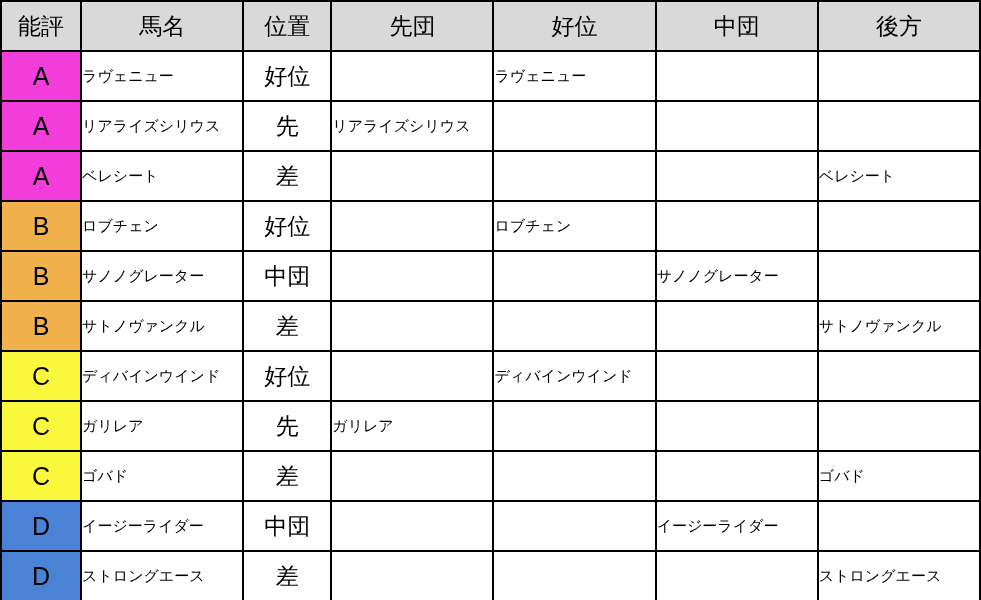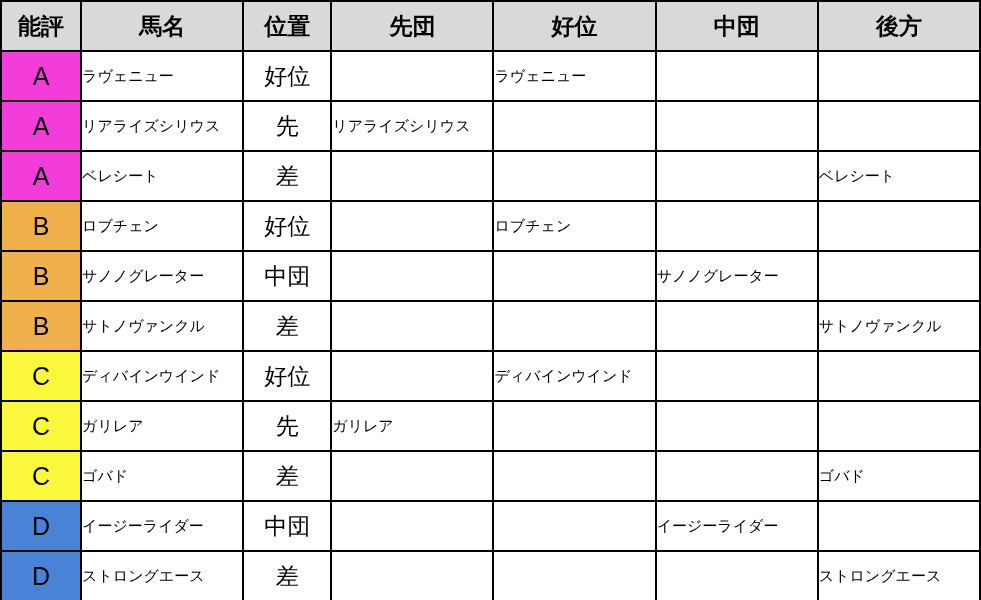--- a/index.html
+++ b/index.html
@@ -21,21 +21,21 @@
   }
   #race-table th, #race-table td {
     border: 2px solid #000000;
     padding: 0;
     vertical-align: middle;
     box-sizing: border-box;
   }
   thead th {
     background: #d9d9d9;
     font-size: 23px;
-    font-weight: bold;
+    font-weight: normal;
     text-align: center;
     height: 50px;
   }
   tbody tr {
     height: 50px;
   }
   td.grade {
     text-align: center;
     font-size: 25px;
     font-weight: normal;

